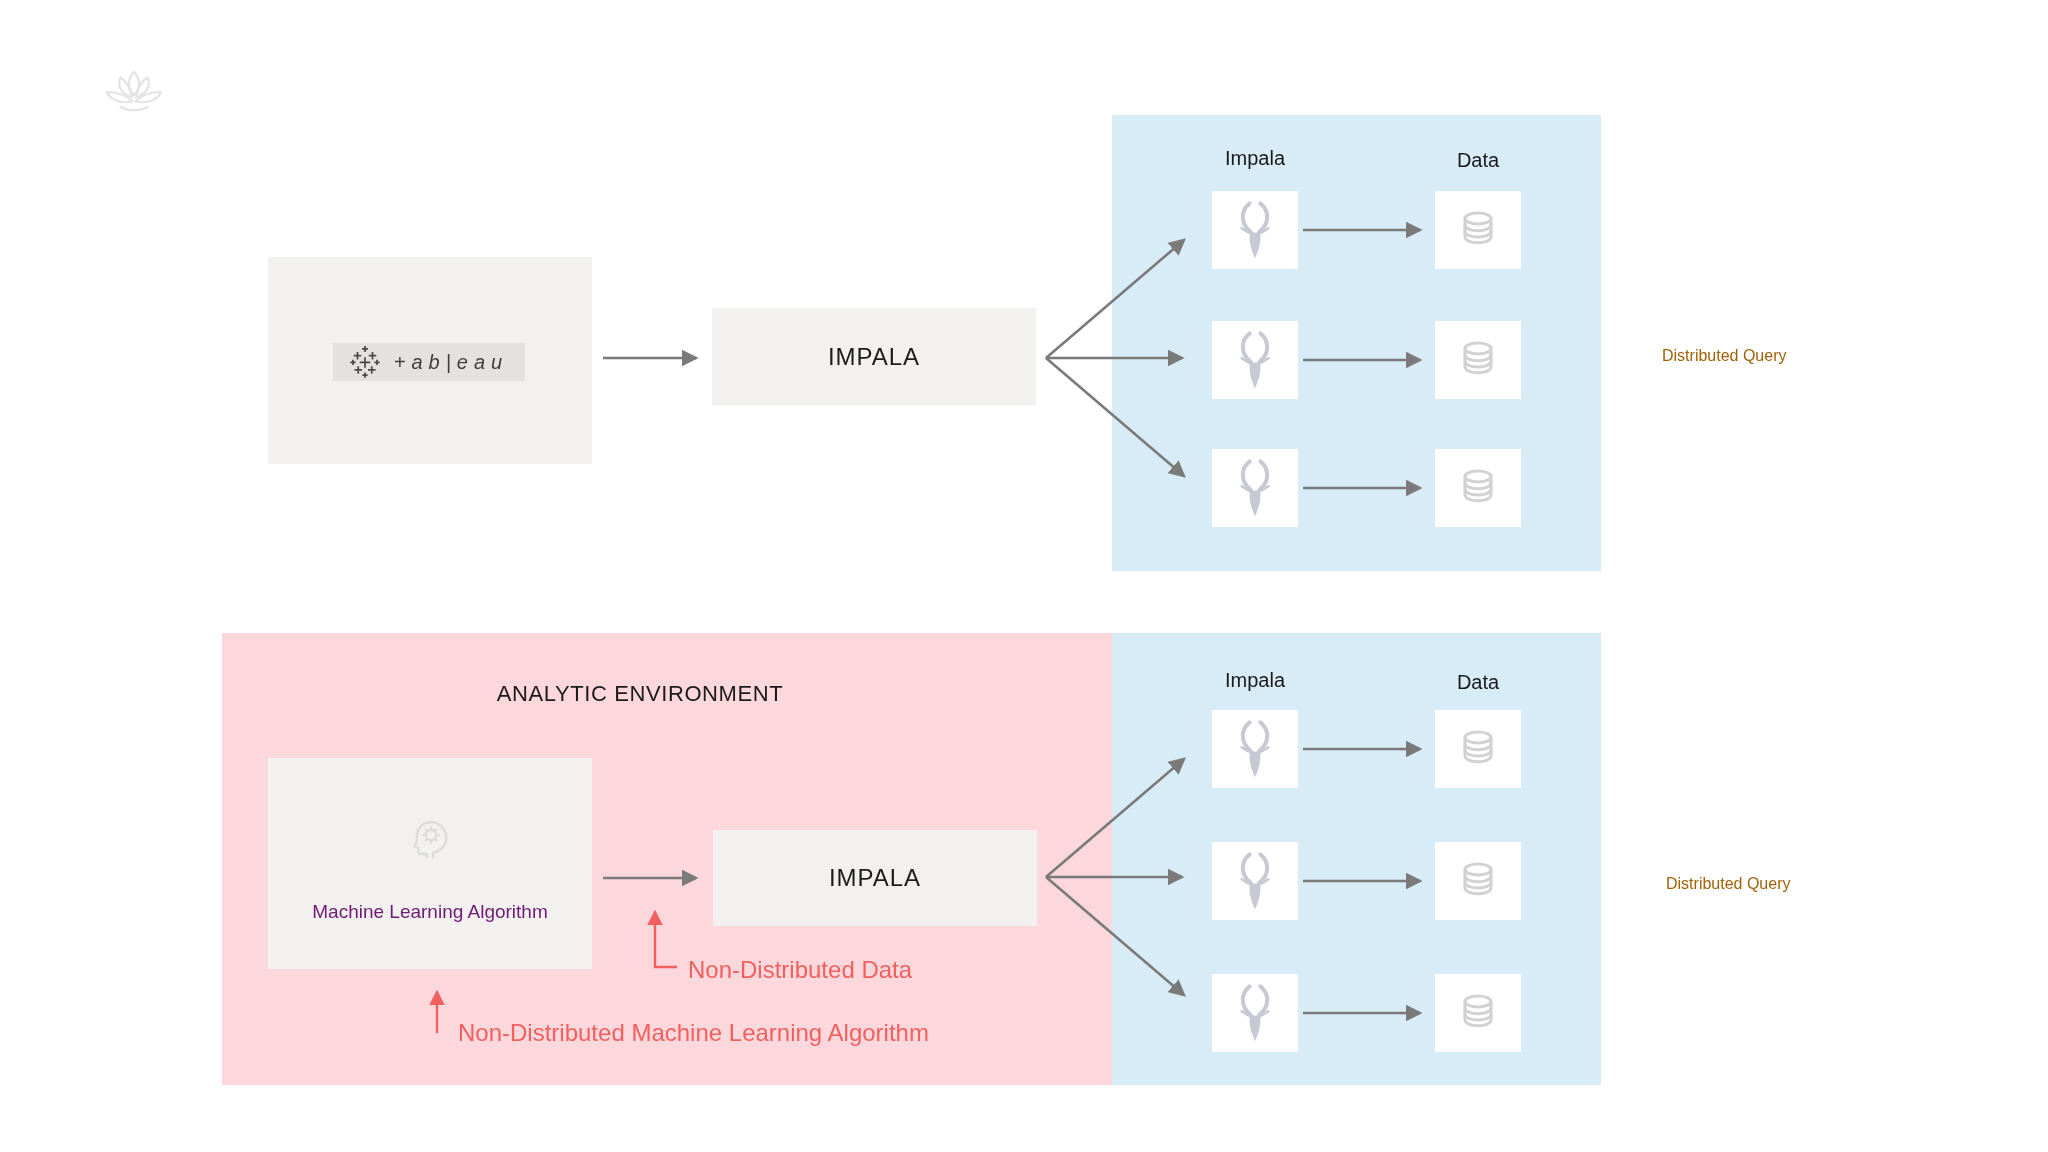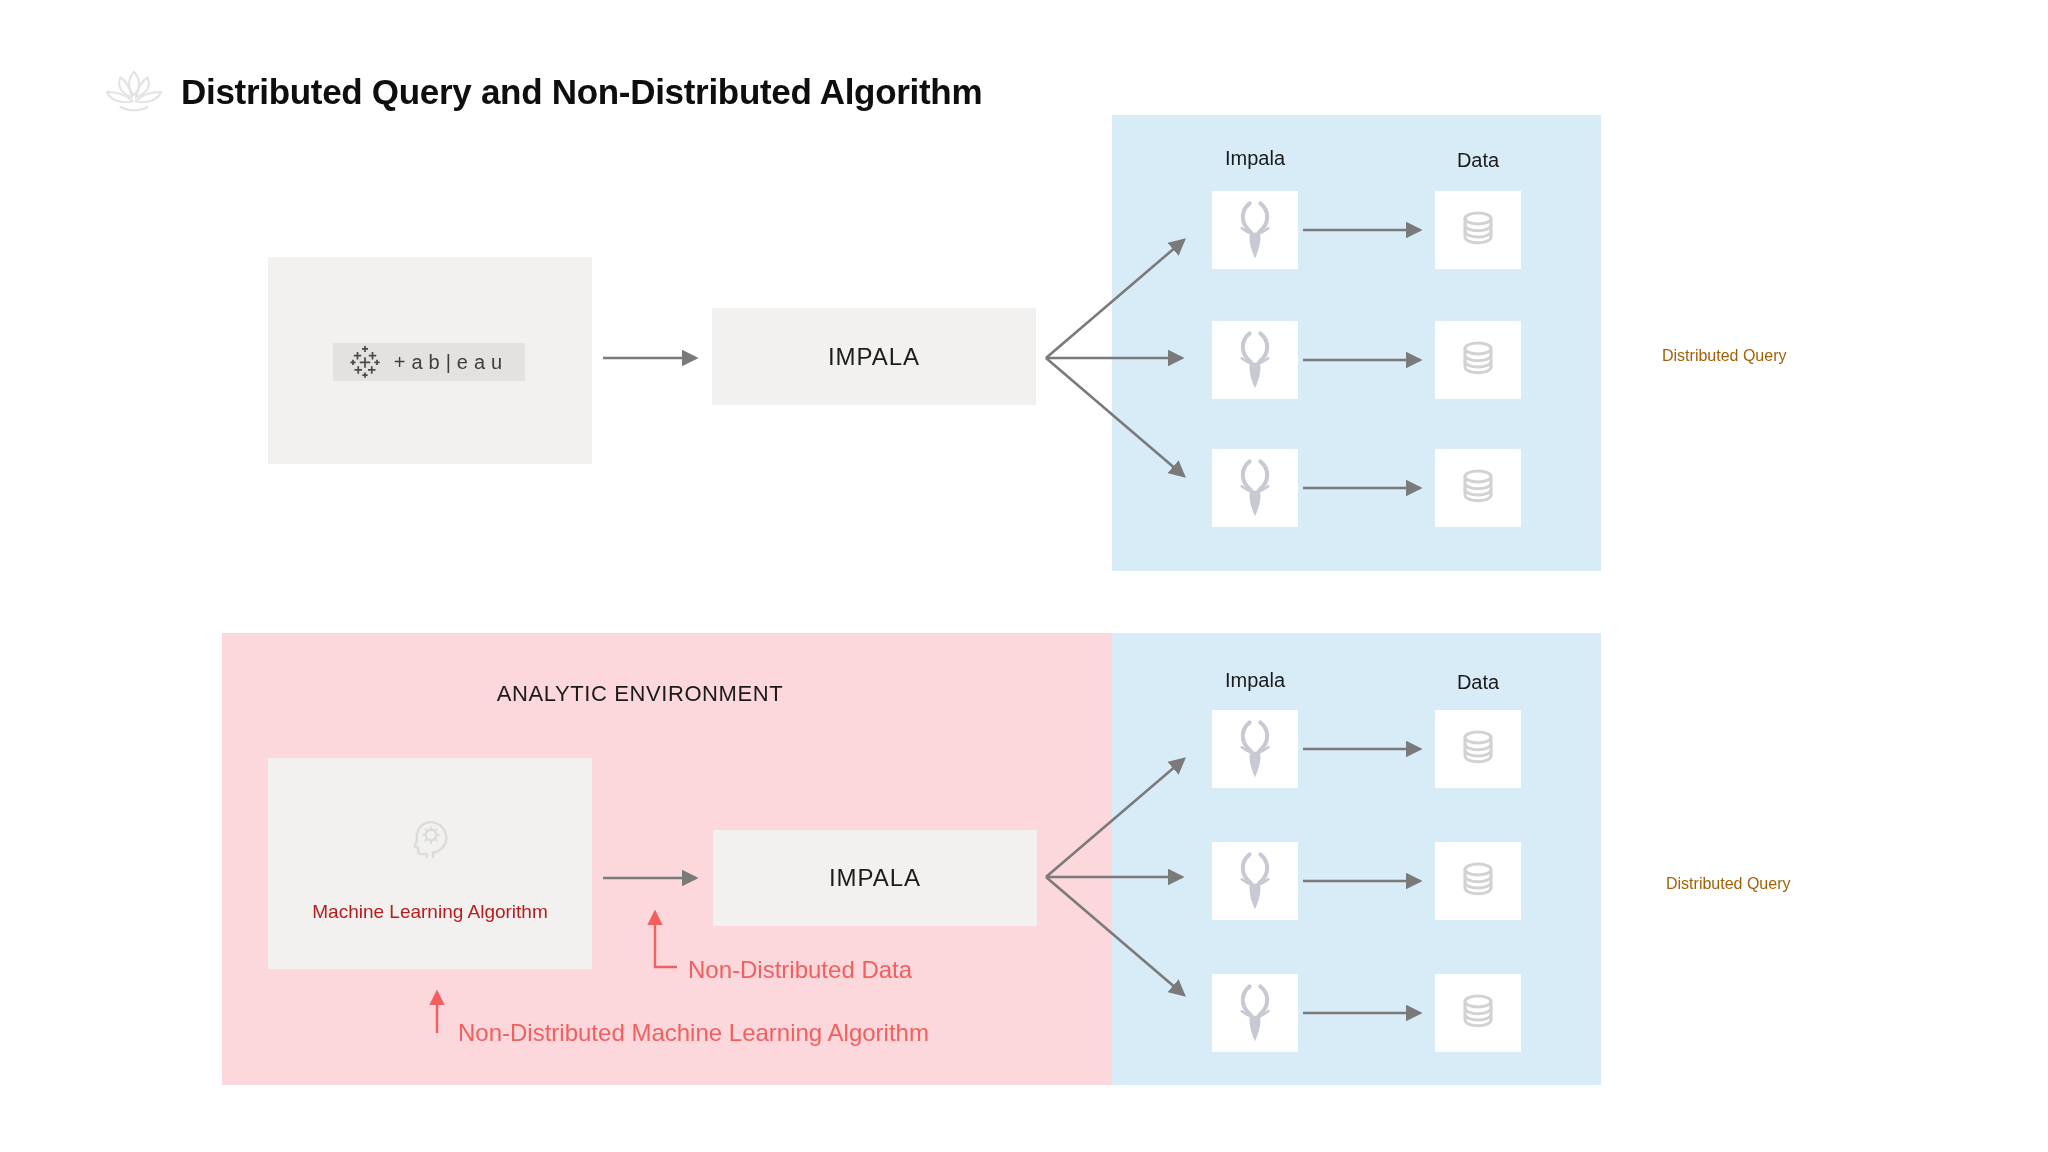--- a/index.html
+++ b/index.html
@@ -12,33 +12,33 @@
   .page-title{
     position:absolute;left:181px;top:72px;margin:0;
     font-size:35px;font-weight:bold;color:#0e0e0e;letter-spacing:-0.3px;white-space:nowrap;
   }
   
   .gray-box{position:absolute;background:#F2F1F0;}
   .impala-box{display:flex;align-items:center;justify-content:center;
     font-size:24px;color:#1c1c1c;letter-spacing:1px;background:#F2F1F0;}
   
   .tableau-logo{position:absolute;left:65px;top:86px;width:192px;height:38px;background:#E3E2E1;
-    display:flex;align-items:center;justify-content:center;gap:14px;}
+    display:flex;align-items:center;justify-content:center;gap:14px;font-style:italic;}
   .tableau-word{font-size:20px;color:#3E3E3E;letter-spacing:6px;white-space:nowrap;line-height:1;}
   
   .panel{position:absolute;}
   .blue-panel{background:#D8ECF7;}
   .pink-panel{background:#FCD7DB;}
   .col-header{position:absolute;transform:translateX(-50%);font-size:20px;color:#1a1a1a;white-space:nowrap;}
   .node{position:absolute;width:86px;height:78px;background:#ffffff;
     display:flex;align-items:center;justify-content:center;}
   .env-title{position:absolute;left:418px;top:48px;transform:translateX(-50%);
     font-size:22px;color:#1b1b1b;letter-spacing:0.6px;white-space:nowrap;}
   .ml-label{position:absolute;left:0;top:143px;width:100%;text-align:center;
-    font-size:19px;color:#b91c1c;white-space:nowrap;}
+    font-size:19px;color:#701a75;white-space:nowrap;}
   .ml-icon{position:absolute;left:138px;top:55px;width:48px;height:48px;}
   .side-label{position:absolute;font-size:16px;color:#a16207;white-space:nowrap;text-align:right;}
   .red-note{position:absolute;font-size:24px;color:#F25F5F;white-space:nowrap;}
   .connectors{position:absolute;left:0;top:0;pointer-events:none;}
   .defs-svg{position:absolute;width:0;height:0;}
 </style>
 </head>
 <body>
 
 <div class="canvas">
@@ -91,21 +91,20 @@
           <circle cx="25" cy="22" r="5.3"></circle>
           <path stroke-width="2" d="M30.3,22 L33,22 M28.7,18.3 L30.6,16.4 M25,16.7 L25,14 M21.3,18.3 L19.4,16.4 M19.7,22 L17,22 M21.3,25.7 L19.4,27.6 M25,27.3 L25,30 M28.7,25.7 L30.6,27.6"></path>
         </g>
       </symbol>
     </defs>
   </svg>
 
   <svg class="brand-icon" viewBox="0 0 66 48">
       <use href="#sym-lotus"></use>
     </svg>
-  <h1 class="page-title">Distributed Query and Non-Distributed Algorithm</h1>
 
   <div class="gray-box" style="left:268px;top:257px;width:324px;height:207px;">
     <div class="tableau-logo">
       <svg width="30" height="34" viewBox="0 0 40 45">
           <use href="#sym-tabcluster"></use>
         </svg>
       <span class="tableau-word">+ab|eau</span>
     </div>
   </div>
 

